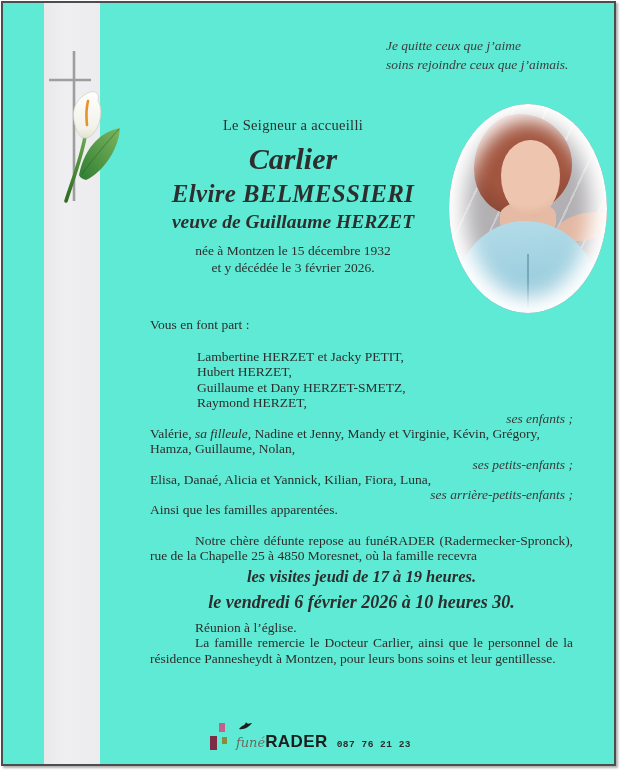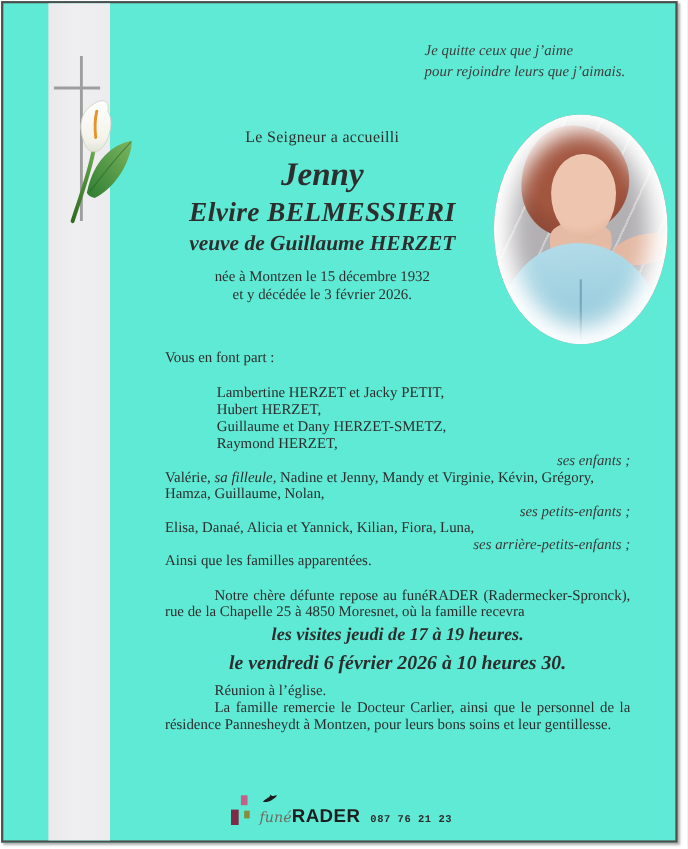--- a/index.html
+++ b/index.html
@@ -104,37 +104,37 @@
         <path d="M44,94 C40,116 32,136 25,158" stroke="url(#stemg)" stroke-width="3.6" fill="none" stroke-linecap="round"></path>
         <path d="M38,132 C44,102 62,88 79,85 C78,104 64,128 45,137 C42,136 39,135 38,132 Z" fill="url(#leafg)"></path>
         <path d="M41,131 C52,116 66,99 78,86" stroke="#2a5e23" stroke-width="1" fill="none" opacity="0.55"></path>
         <path d="M36,88 C29,70 33,58 45,51 C53,46 59,49 57,58 C63,67 59,85 50,93 C44,97 39,95 36,88 Z" fill="url(#petalg)" stroke="#cfd2c2" stroke-width="0.8"></path>
         <path d="M46,82 C45,73 45,66 47,58" stroke="#e8922a" stroke-width="2.6" fill="none" stroke-linecap="round"></path>
       </svg>
     </div>
 
     <div class="quote">
       <div>Je quitte ceux que j’aime</div>
-      <div>pour rejoindre leurs que j’aimais.</div>
+      <div>soins rejoindre ceux que j’aimais.</div>
     </div>
 
     <div class="photo">
       <div class="ph-bg"></div>
       <div class="ph-arm"></div>
       <div class="ph-hair"></div>
       <div class="ph-neck"></div>
       <div class="ph-face"></div>
       <div class="ph-top"></div>
       <div class="ph-zip"></div>
       <div class="ph-feather"></div>
     </div>
 
     <div class="headings">
       <div class="intro">Le Seigneur a accueilli</div>
-      <div class="title-madame">Jenny</div>
+      <div class="title-madame">Carlier</div>
       <div class="deceased">Elvire BELMESSIERI</div>
       <div class="widow">veuve de Guillaume HERZET</div>
       <div class="dates">
         <div>née à Montzen le 15 décembre 1932</div>
         <div>et y décédée le 3 février 2026.</div>
       </div>
     </div>
 
     <div class="main">
       <div class="lead">Vous en font part :</div>

